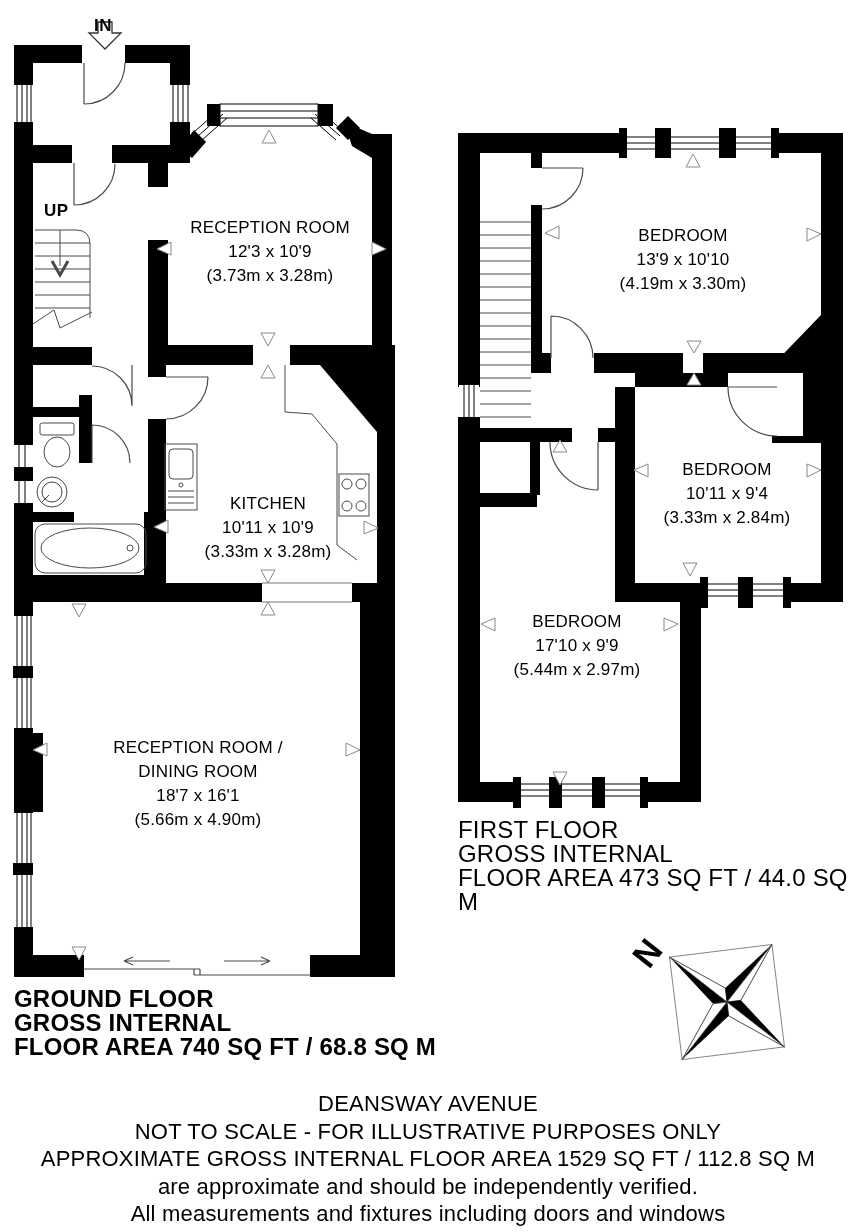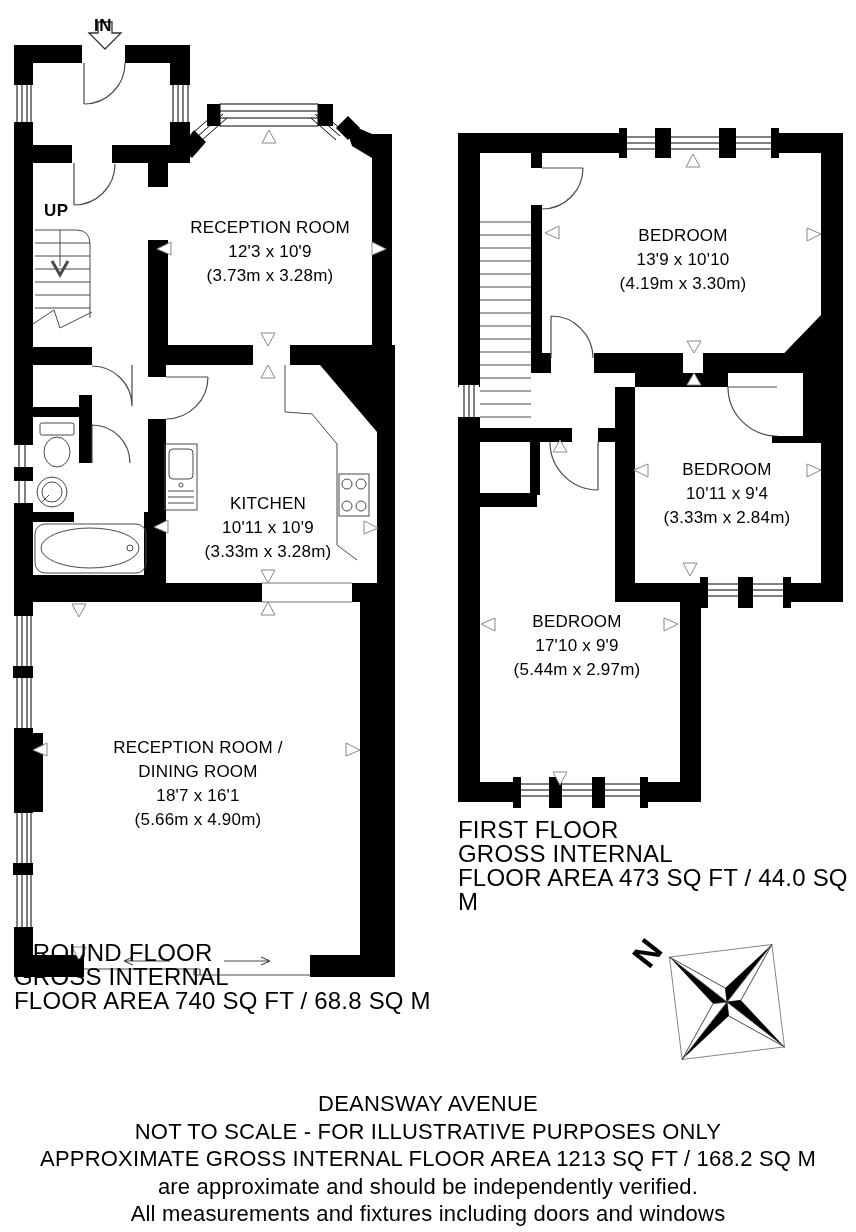--- a/index.html
+++ b/index.html
@@ -282,33 +282,33 @@
     <div>10'11 x 9'4</div>
     <div>(3.33m x 2.84m)</div>
   </div>
 
   <div class="room-label" style="left:577px;top:610px;">
     <div class="rname">BEDROOM</div>
     <div>17'10 x 9'9</div>
     <div>(5.44m x 2.97m)</div>
   </div>
 
-  <div class="floor-caption" style="left:14px;top:941px;">
+  <div class="floor-caption" style="left:14px;top:987px;font-weight:bold;">
     <div>GROUND FLOOR</div>
     <div>GROSS INTERNAL</div>
     <div>FLOOR AREA 740 SQ FT / 68.8 SQ M</div>
   </div>
 
   <div class="floor-caption" style="left:458px;top:818px;">
     <div>FIRST FLOOR</div>
     <div>GROSS INTERNAL</div>
     <div>FLOOR AREA 473 SQ FT / 44.0 SQ M</div>
   </div>
 
   <div class="footer">
     <div>DEANSWAY AVENUE</div>
     <div>NOT TO SCALE - FOR ILLUSTRATIVE PURPOSES ONLY</div>
-    <div>APPROXIMATE GROSS INTERNAL FLOOR AREA 1213 SQ FT / 168.2 SQ M</div>
+    <div>APPROXIMATE GROSS INTERNAL FLOOR AREA 1529 SQ FT / 112.8 SQ M</div>
     <div>are approximate and should be independently verified.</div>
     <div>All measurements and fixtures including doors and windows</div>
   </div>
 
 </div>
 
 </body></html>

